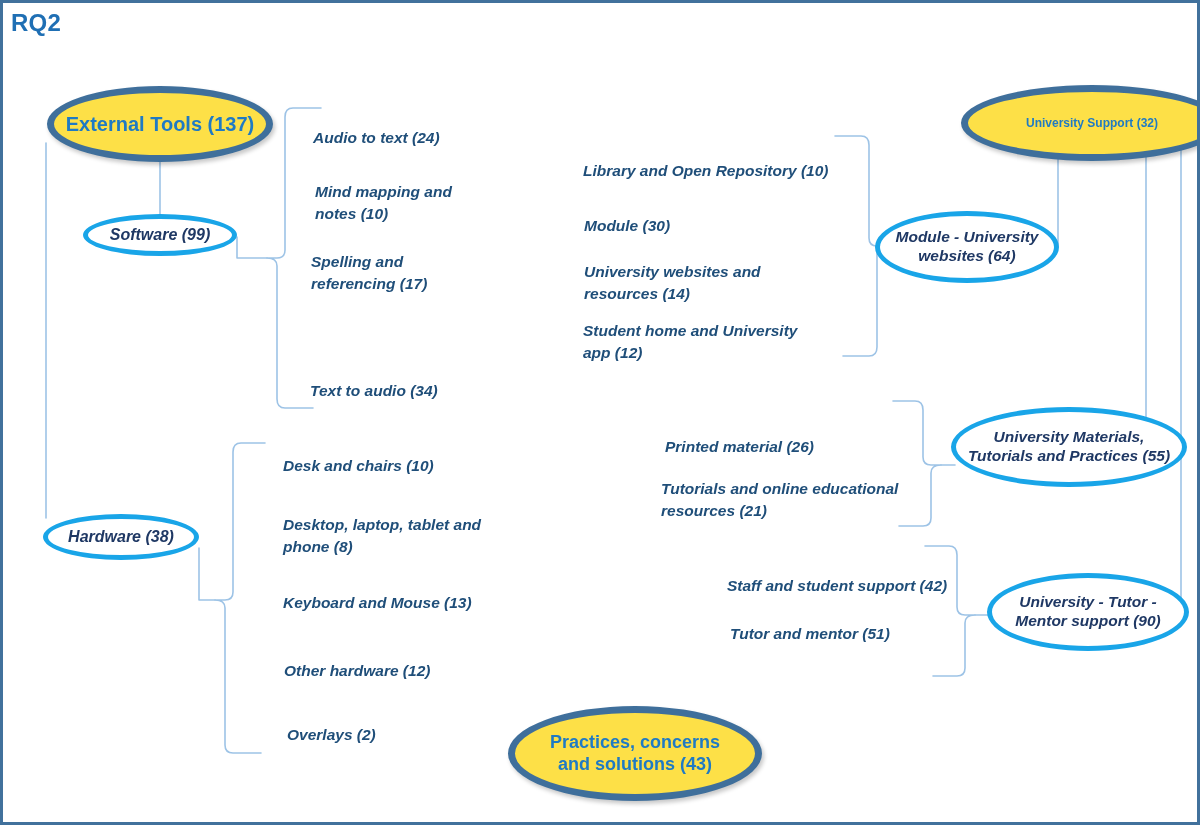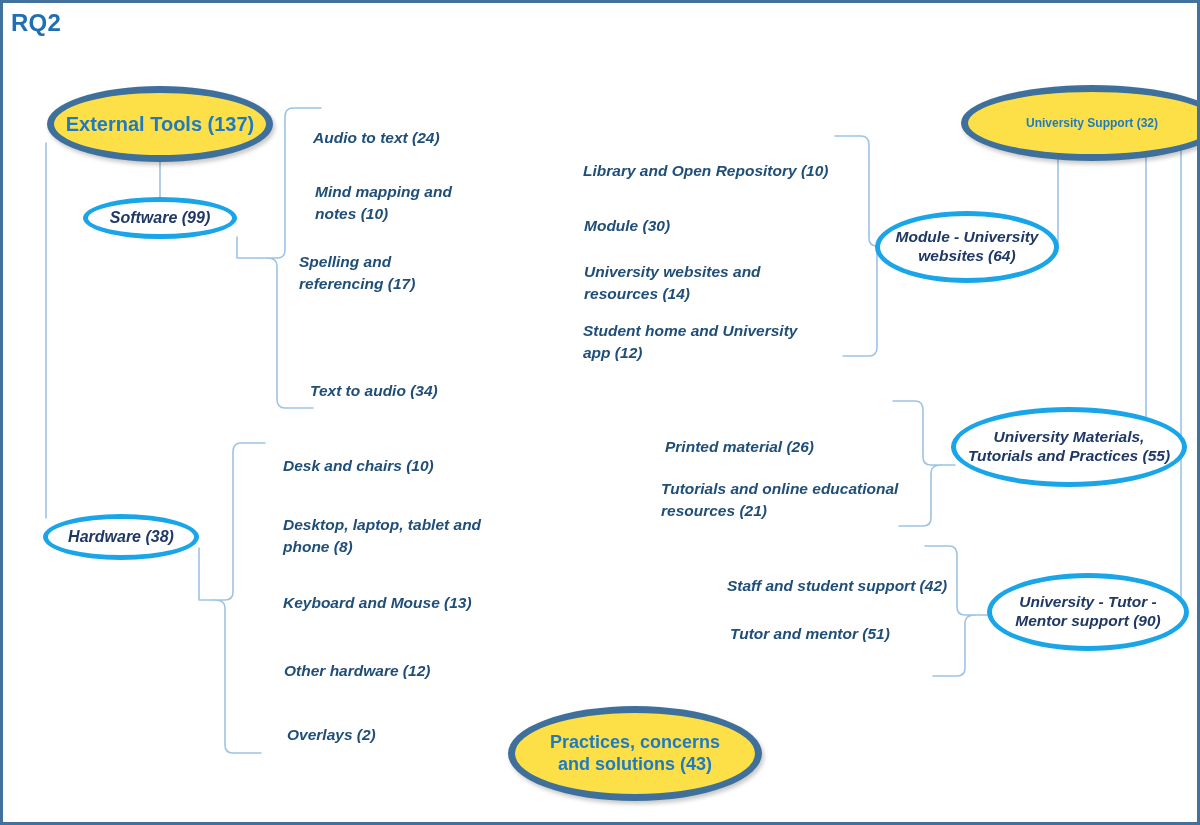--- a/index.html
+++ b/index.html
@@ -126,21 +126,21 @@
     <span class="oval-label">University Support (32)</span>
   </div>
 
   <div class="oval oval-major" style="left:505px; top:703px; width:254px; height:95px; font-size:18px;">
     <span class="oval-label">
       <span>Practices, concerns</span><br>
       <span>and solutions  (43)</span>
     </span>
   </div>
 
-  <div class="oval oval-minor" style="left:80px; top:194px; width:154px; height:42px; font-size:16px;align-items:center;">
+  <div class="oval oval-minor" style="left:80px; top:211px; width:154px; height:42px; font-size:16px;align-items:center;">
     <span class="oval-label">Software (99)</span>
   </div>
 
   <div class="oval oval-minor" style="left:40px; top:511px; width:156px; height:46px; font-size:16px;">
     <span class="oval-label">Hardware (38)</span>
   </div>
 
   <div class="oval oval-minor" style="left:872px; top:208px; width:184px; height:72px; font-size:15.5px;">
     <span class="oval-label">
       <span>Module - University</span><br>
@@ -161,21 +161,21 @@
       <span>Mentor support (90)</span>
     </span>
   </div>
 
   <div class="leaf" style="left:310px; top:124px; width:230px;">
     <span>Audio to text (24)</span>
   </div>
   <div class="leaf" style="left:312px; top:178px; width:180px;">
     <span>Mind mapping and notes (10)</span>
   </div>
-  <div class="leaf" style="left:296px; top:248px; width:170px;">
+  <div class="leaf" style="left:308px; top:248px; width:170px;">
     <span>Spelling and referencing (17)</span>
   </div>
   <div class="leaf" style="left:307px; top:377px; width:230px;">
     <span>Text to audio (34)</span>
   </div>
 
   <div class="leaf" style="left:280px; top:452px; width:240px;">
     <span>Desk and chairs (10)</span>
   </div>
   <div class="leaf" style="left:280px; top:511px; width:225px;">

